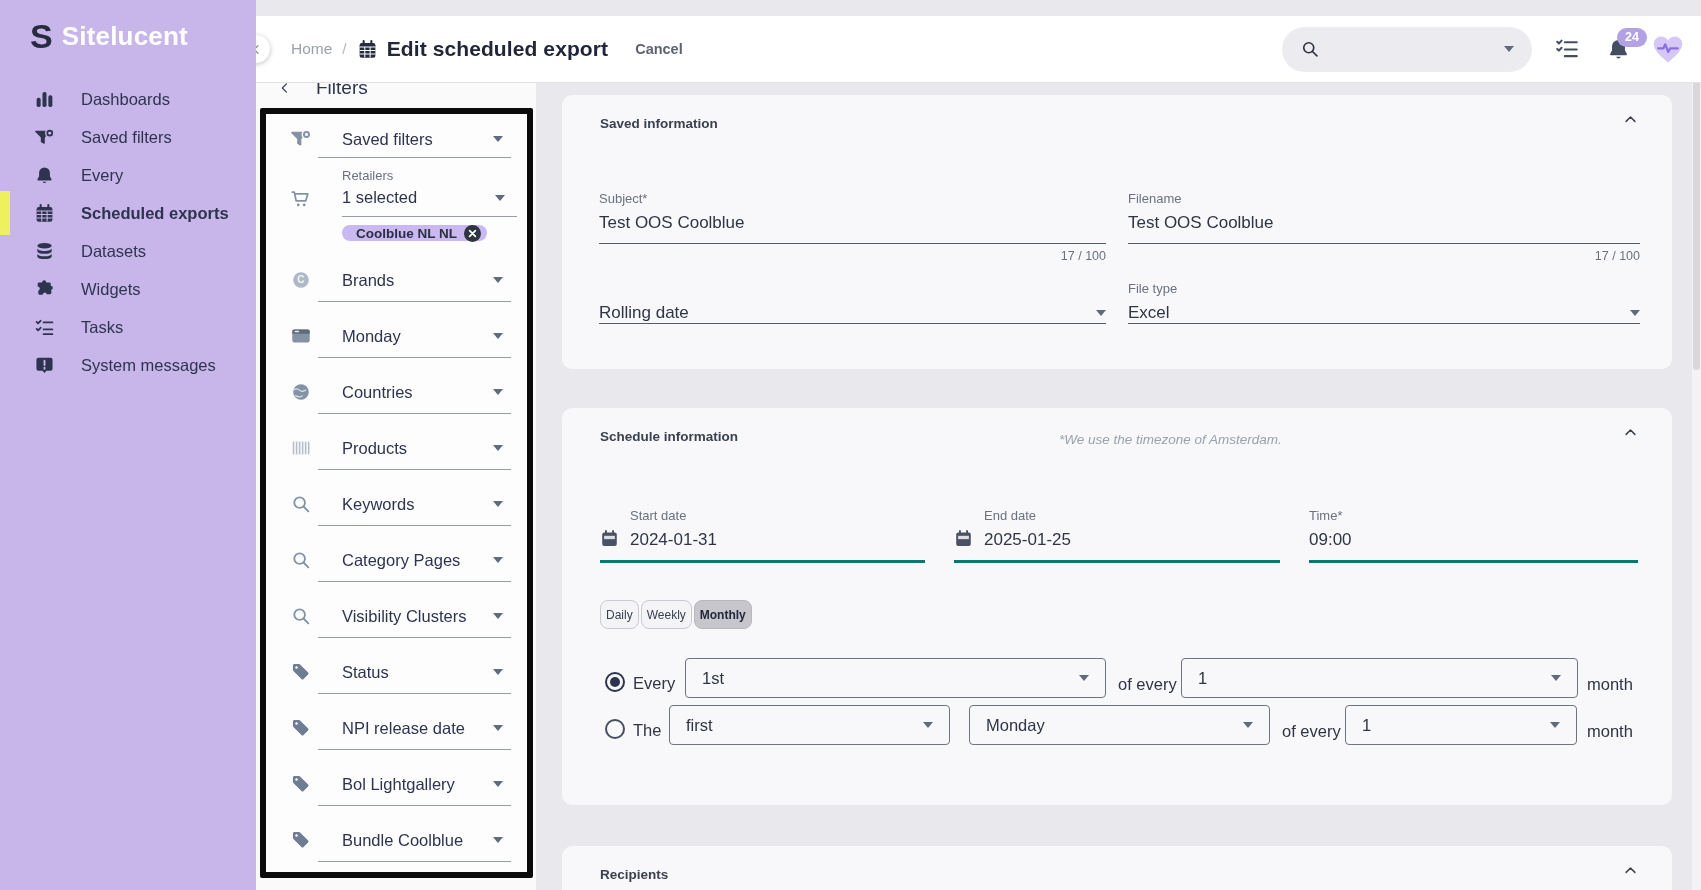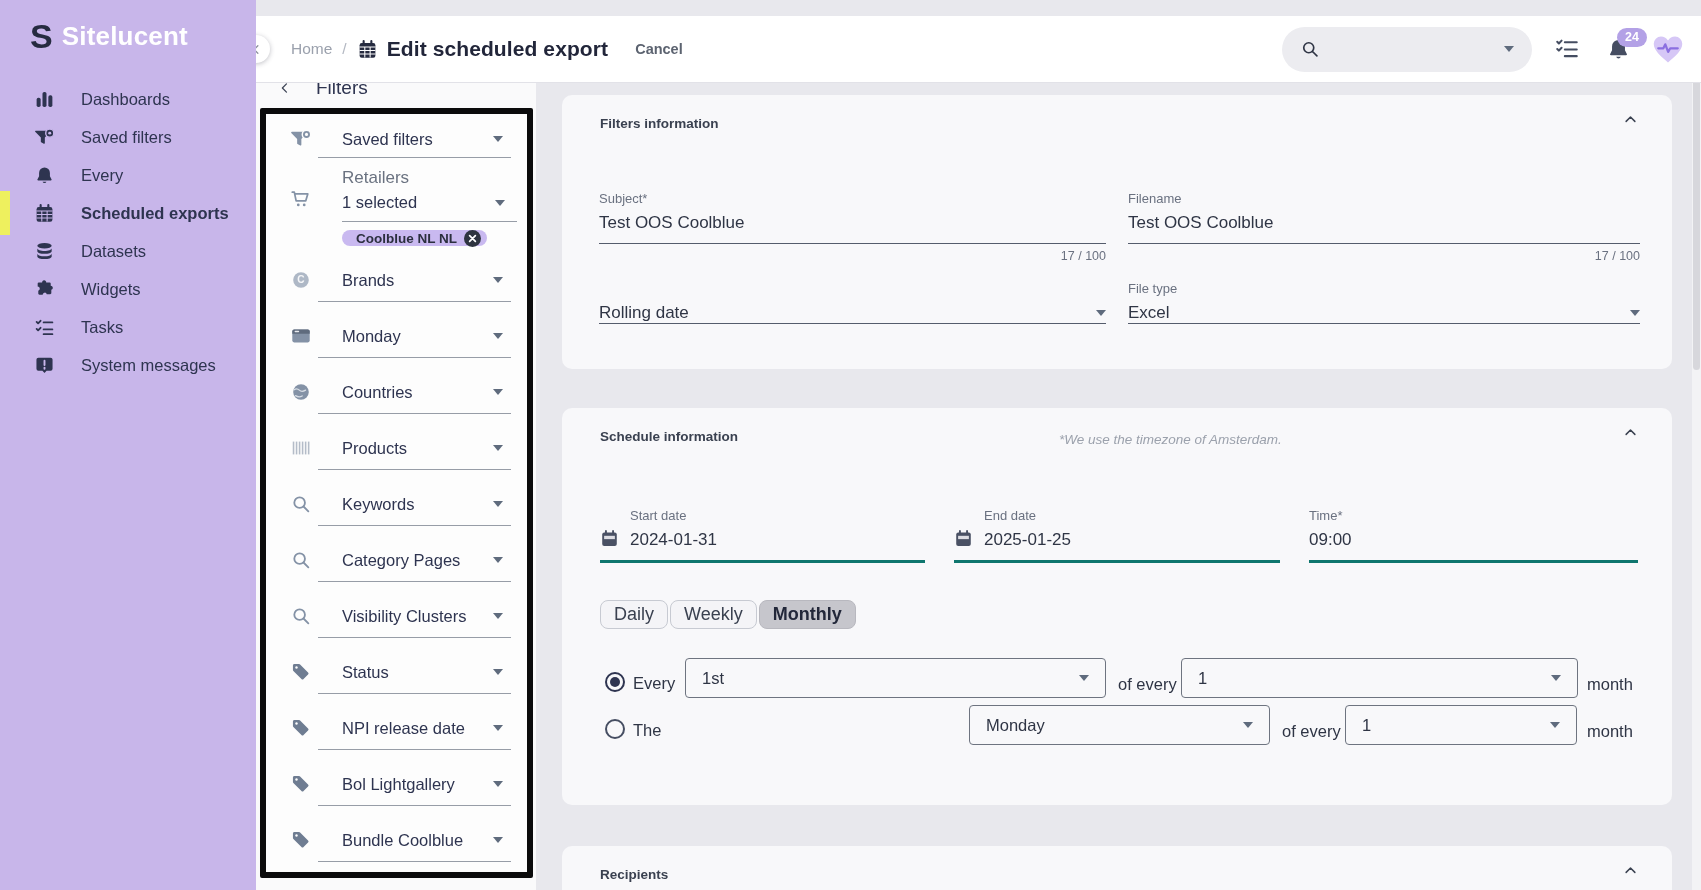--- a/index.html
+++ b/index.html
@@ -48,21 +48,21 @@
   .frow { position: relative; display: flex; align-items: center; height: 56px; padding-left: 24px; cursor: pointer; }
   .frow.first { height: 50px; }
   .ficon { width: 24px; display: flex; align-items: center; }
   .ficon svg { width: 22px; height: 22px; }
   .flabel { margin-left: 28px; font-size: 16.5px; color: #2e3450; white-space: nowrap; }
   .fcaret { position: absolute; right: 24px; }
   .fline { position: absolute; left: 52px; right: 16px; bottom: 6px; border-bottom: 1px solid #979da7; }
   .fretail { position: relative; height: 88px; padding-left: 24px; cursor: pointer; }
   .fretail .ficon { position: absolute; left: 24px; top: 24px; }
   .fr-content { margin-left: 52px; padding-top: 4px; position: relative; }
-  .fr-small { font-size: 17px; color: #6a7280; }
+  .fr-small { font-size: 13px; color: #6a7280; }
   .fr-valrow { display: flex; align-items: center; margin-top: 5px; padding-right: 22px; }
   .fr-val { font-size: 16.5px; color: #2e3450; }
   .fr-valrow .tri { margin-left: auto; }
   .fr-line { border-bottom: 1px solid #979da7; margin-top: 9px; margin-right: 10px; }
   .chip { display: inline-flex; align-items: center; margin-top: 8px; height: 16px; border-radius: 13px; background: #c9b9f0; padding: 0 6px 0 14px; cursor: pointer; }
   .chip-label { font-size: 13.5px; font-weight: 700; color: #2b2f3e; }
   .chip-x { margin-left: 7px; display: flex; cursor: pointer; background: none; border: none; padding: 0; }
 
   
   .main { position: absolute; left: 536px; top: 67px; right: 9px; bottom: 0; overflow: hidden; }
@@ -82,21 +82,21 @@
   .u-select .tri { margin-left: auto; }
 
   .tz-note { position: absolute; left: 497px; top: 24px; font-style: italic; font-size: 13.5px; color: #9ba1ac; }
   .si-dates { position: absolute; top: 100px; left: 38px; display: grid; grid-template-columns: 325px 326px 329px; column-gap: 29px; }
   .date-field { position: relative; border-bottom: 3px solid #0f766e; padding: 0 0 10px 30px; cursor: pointer; }
   .date-field.no-icon { padding-left: 0; }
   .date-field .dcal { position: absolute; left: 0; bottom: 12px; }
   .d-value { font-size: 17px; color: #2f3545; margin-top: 6px; }
 
   .freq { position: absolute; top: 192px; left: 38px; display: flex; gap: 2px; }
-  .freq button { height: 29px; padding: 0 13px; border-radius: 8px; border: 1px solid #c7cad2; background: #f4f4f7; font-size: 18px; color: #3a4150; font-family: inherit; cursor: pointer; }
+  .freq button { height: 29px; padding: 0 5px; border-radius: 8px; border: 1px solid #c7cad2; background: #f4f4f7; font-size: 12px; color: #3a4150; font-family: inherit; cursor: pointer; }
   .freq button.active { background: #c6c6cc; border-color: #b8b8bf; color: #23283a; font-weight: 700; }
 
   .radio { position: absolute; width: 20px; height: 20px; border-radius: 50%; border: 2px solid #2e3450; display: flex; align-items: center; justify-content: center; cursor: pointer; background: transparent; }
   .radio.checked::after { content: ""; width: 10px; height: 10px; border-radius: 50%; background: #2e3450; }
   .radio.unchecked { border-color: #464e62; }
   .rlabel { position: absolute; font-size: 16.5px; color: #2f3545; }
   .sel { position: absolute; height: 40px; border: 1px solid #6e7480; border-radius: 4px; display: flex; align-items: center; padding: 0 16px; font-size: 16.5px; color: #2f3545; cursor: pointer; background: transparent; }
   .sel .tri { margin-left: auto; }
   .r1-radio { left: 43px; top: 264px; }
   .r1-label { left: 71px; top: 266px; }
@@ -459,21 +459,21 @@
         <span class="fcaret tri"></span>
         <span class="fline"></span>
       </div>
 
     </div>
   </section>
 
   <main class="main">
 
     <section class="card card1">
-      <div class="card-title">Filters information</div>
+      <div class="card-title">Saved information</div>
       <button class="card-collapse">
         <svg width="15" height="15" viewBox="0 0 24 24">
             <path d="M5 15l7-7 7 7" stroke="#3a4150" stroke-width="2.4" fill="none" stroke-linecap="round" stroke-linejoin="round"></path>
           </svg>
       </button>
       <div class="ei-row1">
         <div>
           <div class="u-label">Subject*</div>
           <input class="u-input" value="Test OOS Coolblue" style="">
           <div class="u-counter">17 / 100</div>
@@ -549,20 +549,24 @@
       </div>
       <span class="rlabel r1-of">of every</span>
       <div class="sel r1-sel-int">
         <span>1</span>
         <span class="tri"></span>
       </div>
       <span class="rlabel r1-month">month</span>
 
       <button class="radio unchecked r2-radio"></button>
       <span class="rlabel r2-label">The</span>
+      <div class="sel r2-sel-ord">
+        <span>first</span>
+        <span class="tri"></span>
+      </div>
       <div class="sel r2-sel-wd">
         <span>Monday</span>
         <span class="tri"></span>
       </div>
       <span class="rlabel r2-of">of every</span>
       <div class="sel r2-sel-int">
         <span>1</span>
         <span class="tri"></span>
       </div>
       <span class="rlabel r2-month">month</span>

